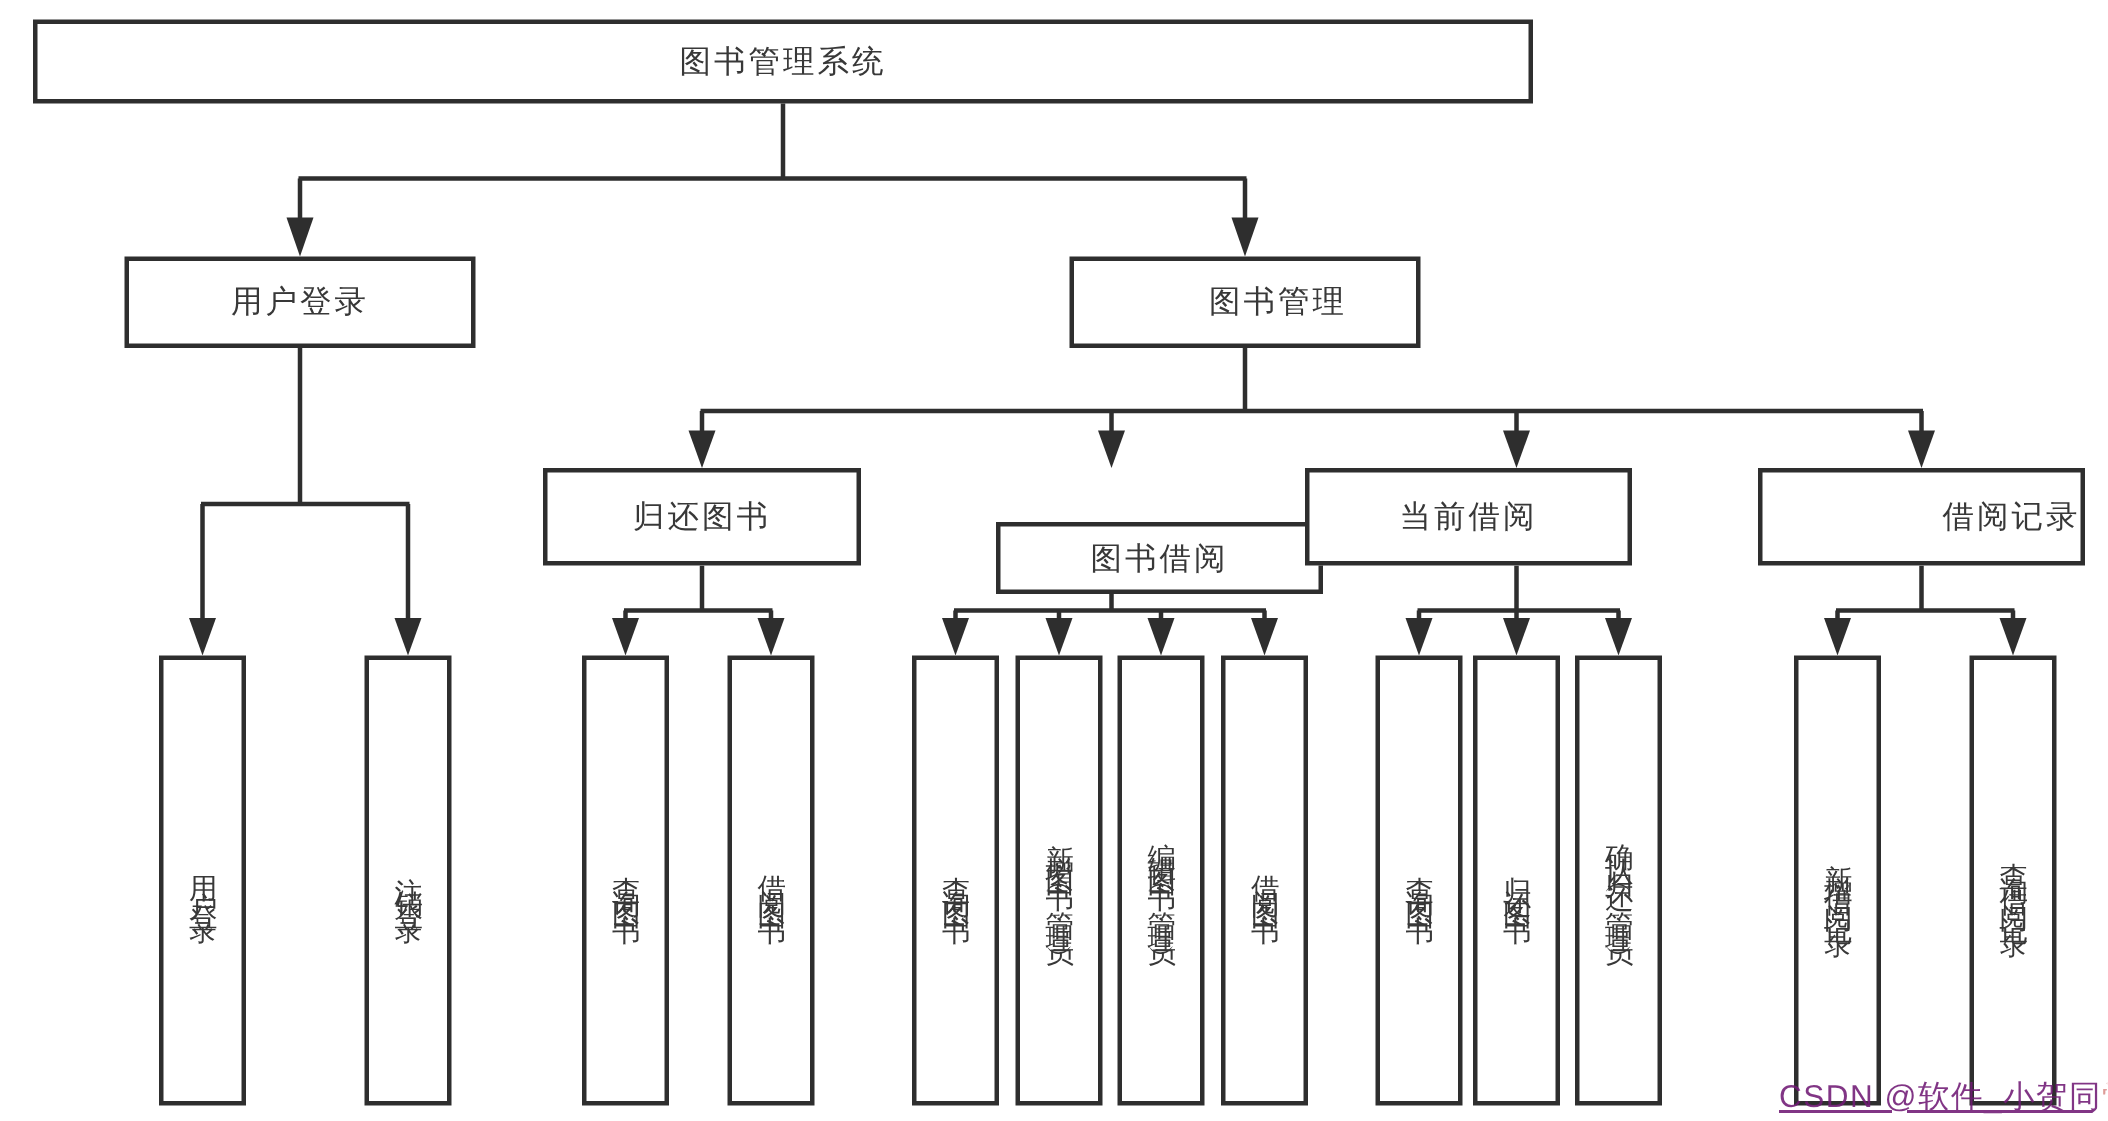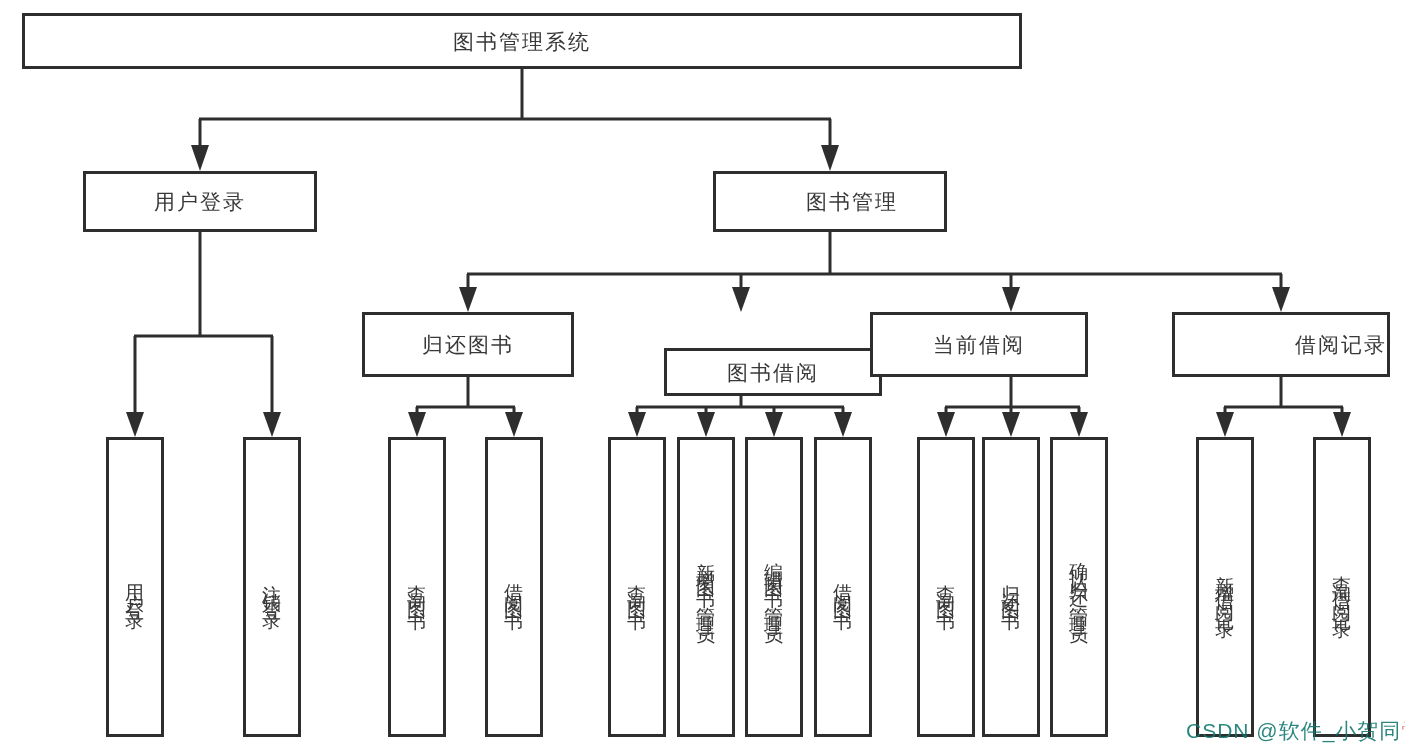--- a/index.html
+++ b/index.html
@@ -46,21 +46,21 @@
   .watermark{
     position:absolute;
     left:1186px;
     top:717px;
     font-size:21px;
     letter-spacing:1px;
     white-space:nowrap;
     opacity:0.88;
     z-index:5;
   }
-  .watermark .wm-main{color:#0f766e;}
+  .watermark .wm-main{color:#701a75;text-decoration:underline;}
   .watermark .wm-accent{color:#d98f8b;}
 </style>
 </head>
 <body>
 
 <div class="canvas">
 
   <svg class="connector-layer" width="1405" height="747" viewBox="0 0 1405 747" xmlns="http://www.w3.org/2000/svg">
     <g stroke="#2e2e2e" stroke-width="3" fill="none">
       <path d="M522 68 L522 119 M199 119 L831 119 M200 119 L200 146 M830 119 L830 146"></path>

